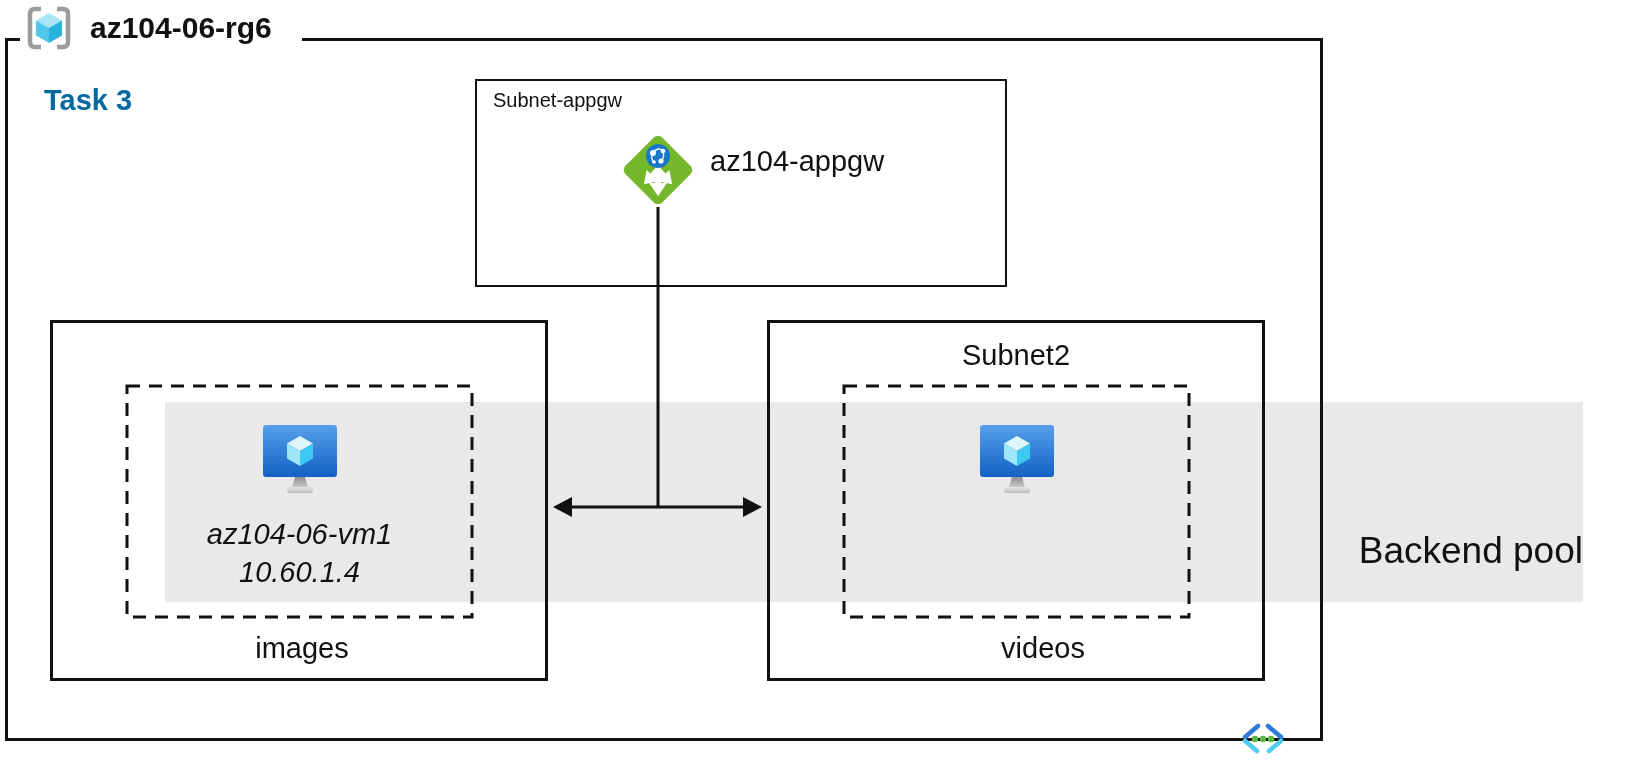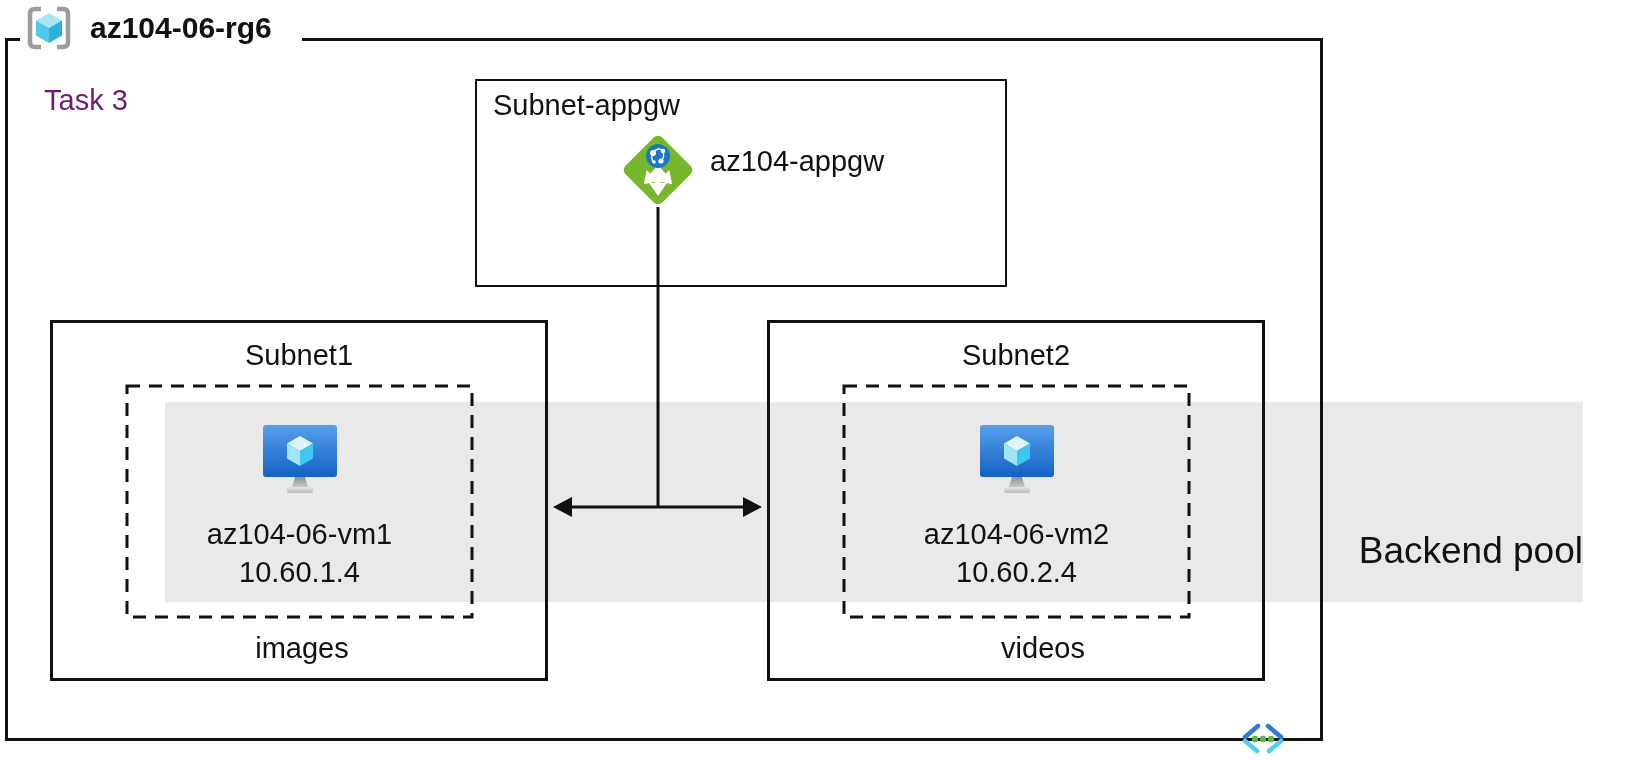--- a/index.html
+++ b/index.html
@@ -17,42 +17,42 @@
   .band{left:165px;top:402px;width:1418px;height:200px;background:#E9E9E9;z-index:0;}
   .backend-label{left:1330px;top:486px;width:253px;text-align:right;font-size:37px;z-index:3;margin-top:44px;}
 
   
   .outer-box{left:5px;top:38px;width:1318px;height:703px;border:3px solid #111;border-top:none;box-sizing:border-box;z-index:1;}
   .top-seg{top:38px;height:3px;background:#111;z-index:1;}
   .seg1{left:5px;width:15px;}
   .seg2{left:302px;width:1021px;}
   .rg-icon{left:26px;top:5px;width:46px;height:46px;z-index:3;}
   .rg-title{left:90px;top:11px;font-size:30px;z-index:3;font-weight:bold;}
-  .task-label{left:44px;top:84px;font-size:29px;font-weight:normal;color:#701a75;z-index:3;}
+  .task-label{left:44px;top:84px;font-size:29px;font-weight:bold;color:#0369a1;z-index:3;}
 
   
   .appgw-box{left:475px;top:79px;width:532px;height:208px;border:2px solid #111;box-sizing:border-box;z-index:1;}
-  .appgw-label{left:493px;top:89px;font-size:29px;z-index:3;}
+  .appgw-label{left:493px;top:89px;font-size:20px;z-index:3;}
   .appgw-icon{left:620px;top:132px;width:76px;height:76px;z-index:3;}
   .appgw-names{left:710px;top:142px;font-size:29px;line-height:38px;z-index:3;}
 
   
   .subnet-box{width:498px;height:361px;border:3px solid #111;box-sizing:border-box;z-index:1;}
   .subnet1-box{left:50px;top:320px;}
   .subnet2-box{left:767px;top:320px;}
   .subnet-label{width:498px;text-align:center;font-size:29px;z-index:3;}
   .subnet1-label{left:50px;top:339px;}
   .subnet2-label{left:767px;top:339px;}
 
   .vm-icon{width:76px;height:72px;z-index:3;}
   .vm1-icon{left:262px;top:424px;}
   .vm2-icon{left:979px;top:424px;}
 
   .vm-text{width:345px;text-align:center;font-size:29px;line-height:38px;z-index:3;}
-  .vm1-text{left:127px;top:515px;}
+  .vm1-text{left:127px;top:515px;font-style:italic;}
   .vm2-text{left:844px;top:515px;}
 
   .content-label{width:504px;text-align:center;font-size:29px;z-index:3;}
   .images-label{left:50px;top:632px;}
   .videos-label{left:767px;top:632px;margin-left:24px;}
 
   
   .overlay{left:0;top:0;width:1625px;height:761px;z-index:2;pointer-events:none;}
 
   .vnet-icon{left:1237px;top:722px;width:52px;height:32px;z-index:3;}
@@ -123,21 +123,20 @@
     <circle cx="33" cy="21" r="3" fill="#ffffff"></circle>
     <circle cx="43" cy="19" r="2.3" fill="#ffffff"></circle>
     <circle cx="41" cy="29" r="2.6" fill="#ffffff"></circle>
     <circle cx="34" cy="30" r="1.8" fill="#ffffff"></circle>
   </svg>
   <div class="abs appgw-names">
     <div>az104-appgw</div>
   </div>
 
   <div class="abs subnet-box subnet1-box"></div>
-  <div class="abs subnet-label subnet1-label">Subnet1</div>
   <svg class="abs vm-icon vm1-icon" viewBox="0 0 76 72">
     <rect x="1" y="1" width="74" height="52" rx="3" fill="url(#vmscr)"></rect>
     <polygon points="38,12 51,19.5 38,27 25,19.5" fill="#DFF5FC"></polygon>
     <polygon points="25,19.5 38,27 38,42 25,34.5" fill="#9FE6F8"></polygon>
     <polygon points="51,19.5 38,27 38,42 51,34.5" fill="#3CC8F0"></polygon>
     <polygon points="33,53 43,53 46,63 30,63" fill="url(#vmneck)"></polygon>
     <rect x="25" y="63" width="26" height="6" rx="2" fill="url(#vmbase)"></rect>
   </svg>
   <div class="abs vm-text vm1-text">
     <div>az104-06-vm1</div>
@@ -148,24 +147,20 @@
   <div class="abs subnet-box subnet2-box"></div>
   <div class="abs subnet-label subnet2-label">Subnet2</div>
   <svg class="abs vm-icon vm2-icon" viewBox="0 0 76 72">
     <rect x="1" y="1" width="74" height="52" rx="3" fill="url(#vmscr)"></rect>
     <polygon points="38,12 51,19.5 38,27 25,19.5" fill="#DFF5FC"></polygon>
     <polygon points="25,19.5 38,27 38,42 25,34.5" fill="#9FE6F8"></polygon>
     <polygon points="51,19.5 38,27 38,42 51,34.5" fill="#3CC8F0"></polygon>
     <polygon points="33,53 43,53 46,63 30,63" fill="url(#vmneck)"></polygon>
     <rect x="25" y="63" width="26" height="6" rx="2" fill="url(#vmbase)"></rect>
   </svg>
-  <div class="abs vm-text vm2-text">
-    <div>az104-06-vm2</div>
-    <div>10.60.2.4</div>
-  </div>
   <div class="abs content-label videos-label">videos</div>
 
   <svg class="abs overlay" viewBox="0 0 1625 761">
     <rect x="127" y="386" width="345" height="231" fill="none" stroke="#111" stroke-width="3" stroke-dasharray="13 9"></rect>
     <rect x="844" y="386" width="345" height="231" fill="none" stroke="#111" stroke-width="3" stroke-dasharray="13 9"></rect>
     <line x1="658" y1="207" x2="658" y2="507" stroke="#111" stroke-width="3"></line>
     <line x1="566" y1="507" x2="750" y2="507" stroke="#111" stroke-width="3"></line>
     <polygon points="553,507 572,497 572,517" fill="#111"></polygon>
     <polygon points="762,507 743,497 743,517" fill="#111"></polygon>
   </svg>

